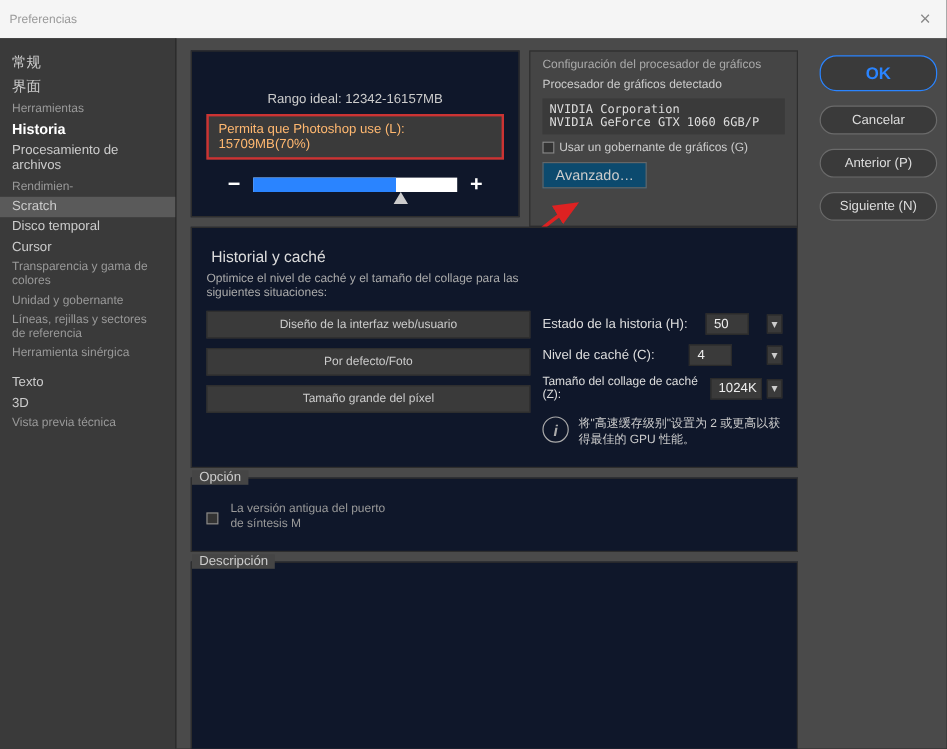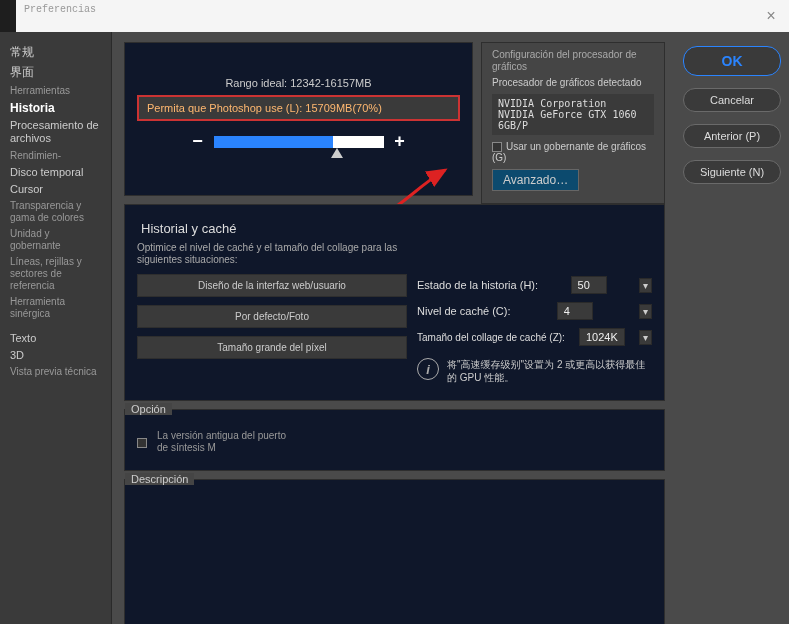--- a/index.html
+++ b/index.html
@@ -6,39 +6,38 @@
   body {
     width: 789px; height: 624px;
     background: #1e1e1e;
     font-family: "Segoe UI", Arial, sans-serif;
     font-size: 11px;
     color: #e8e8e8;
     overflow: hidden;
     position: relative;
   }
   .titlebar {
-    position: absolute; top: 0; left: 16px; right: 0;
+    position: absolute; top: 0; left: 0; right: 0;
     height: 32px; background: #f5f5f5;
-    display: flex; align-items: flex-start;
+    display: flex; align-items: center;
     padding: 4px 8px;
-    font-family: Liberation Mono, monospace;
   }
   .titlebar .title { color: #999; font-size: 10px; line-height: 1.1; }
   .titlebar .close {
     position: absolute; right: 8px; top: 8px;
     color: #888; font-size: 16px; cursor: pointer;
     width: 20px; text-align: center;
   }
   .main {
     position: absolute; top: 32px; left: 0; right: 0; bottom: 0;
     background: #4a4a4a;
     display: flex;
   }
   .sidebar {
-    width: 112px; background: #3a3a3a;
+    width: 147px; background: #3a3a3a;
     padding-top: 10px;
     border-right: 1px solid #2a2a2a;
   }
   .sidebar-item {
     padding: 2px 10px;
     color: #ccc; font-size: 11px;
     cursor: pointer;
     line-height: 1.2;
   }
   .sidebar-item.cjk { font-size: 12px; padding: 3px 10px; }
@@ -75,21 +74,21 @@
   }
   .panel {
     border: 1px solid #2e2e2e;
     position: relative;
     padding: 20px 12px 16px 12px;
     margin-bottom: 8px;
     background: #0f172a;
   }
   .panel-row { display: flex; gap: 8px; }
   .panel-left { flex: 1; }
-  .panel-right { width: 184px; }
+  .panel-right { width: 224px; }
   .panel-title {
     position: absolute; top: -7px; left: 0;
     background: #454545; padding: 0 6px;
     color: #ccc; font-size: 11px;
   }
   .ideal { text-align: center; color: #ccc; font-size: 11px; margin-bottom: 6px; margin-top: 14px;}
   .mem-field {
     border: 2px solid #c33; background: #3a3a3a;
     color: #ffb870; padding: 5px 8px; font-size: 11px;
     margin-bottom: 10px;
@@ -163,20 +162,21 @@
 
 <div class="main">
 
   <div class="sidebar">
     <div class="sidebar-item cjk">常规</div>
     <div class="sidebar-item cjk">界面</div>
     <div class="sidebar-item small">Herramientas</div>
     <div class="sidebar-item bold">Historia</div>
     <div class="sidebar-item">Procesamiento de archivos</div>
     <div class="sidebar-item small">Rendimien-</div>
+    <div class="sidebar-item selected">Scratch</div>
     <div class="sidebar-item">Disco temporal</div>
     <div class="sidebar-item">Cursor</div>
     <div class="sidebar-item small">Transparencia y gama de colores</div>
     <div class="sidebar-item small">Unidad y gobernante</div>
     <div class="sidebar-item small">Líneas, rejillas y sectores de referencia</div>
     <div class="sidebar-item small">Herramienta sinérgica</div>
     <div class="sidebar-item" style="margin-top:8px">Texto</div>
     <div class="sidebar-item">3D</div>
     <div class="sidebar-item small">Vista previa técnica</div>
   </div>

